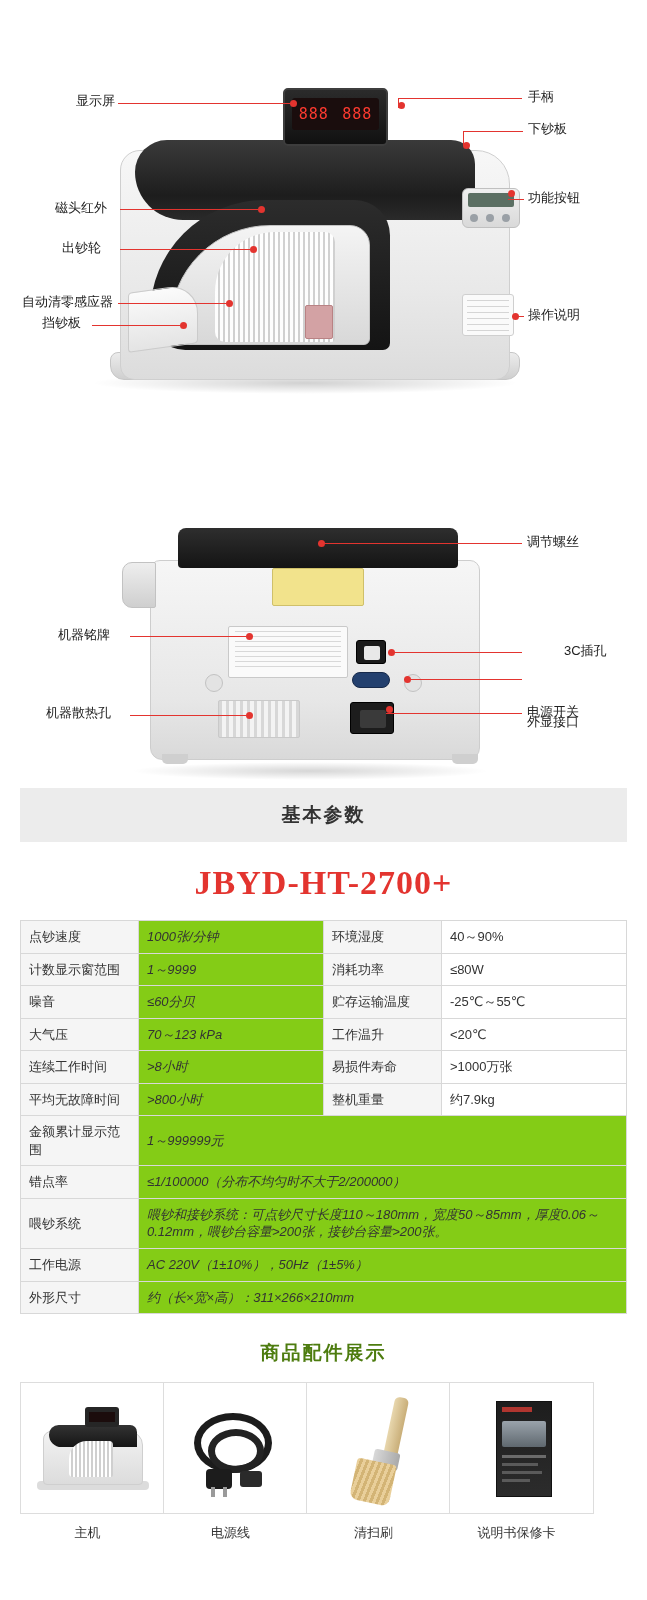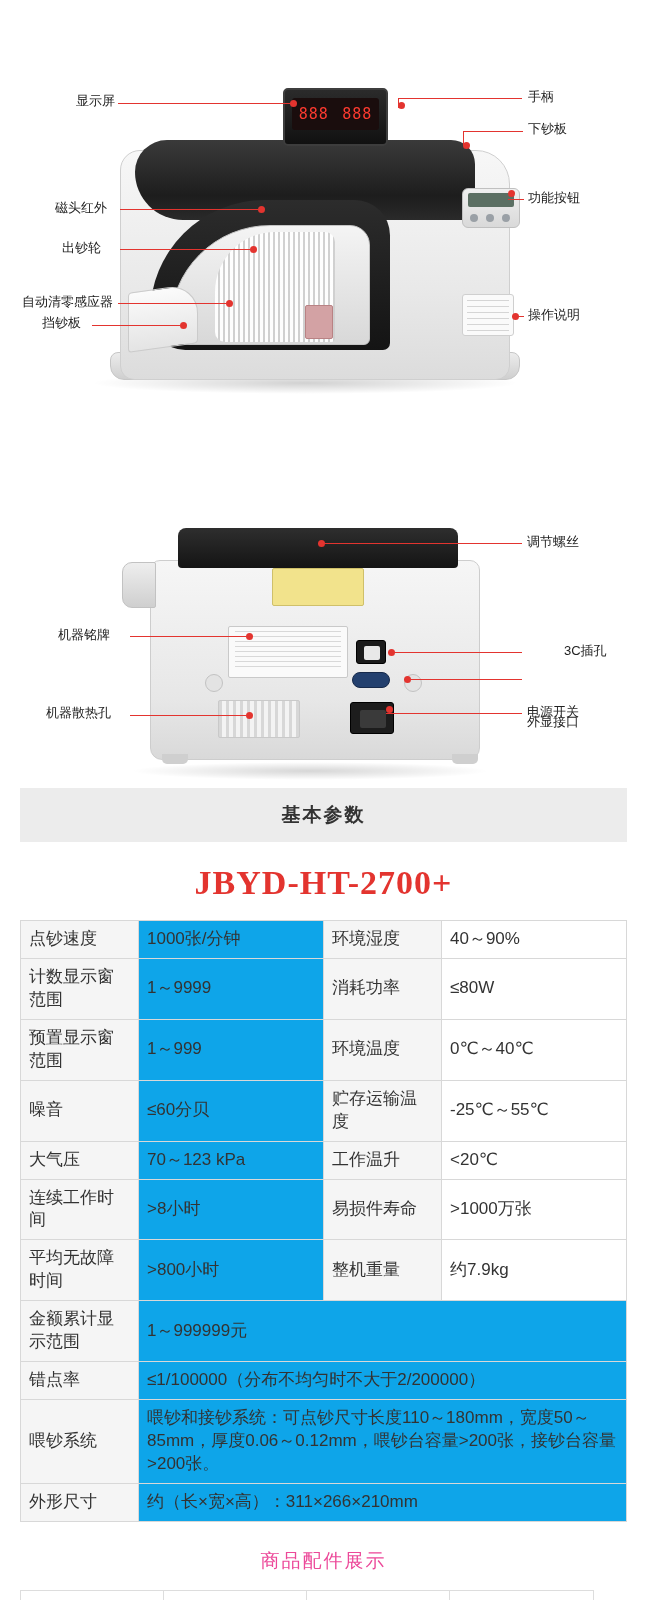--- a/index.html
+++ b/index.html
@@ -195,43 +195,43 @@
     font-size:34px;
     font-weight:bold;
     letter-spacing:1px;
     padding:22px 0 18px 0;
     font-family:"Liberation Serif","DejaVu Serif",serif;
   }
   table.spec {
     width: 607px;
     margin: 0 20px;
     border-collapse: collapse;
-    font-size: 17px;
+    font-size: 13px;
   }
   table.spec td {
     border: 1px solid #d8d8d8;
     padding: 7px 8px;
     line-height:1.35;
     color:#333;
   }
   td.k {
     width: 118px;
     background:#f5f5f5;
     color:#333;
   }
-  td.v { background:#0ea5e9; }
+  td.v { background:#84cc16;font-style:italic; }
   td.k2 { width: 118px; background:#f5f5f5; }
   td.v2 { width: 185px; background:#ffffff; }
 
   
   .acc-title {
     text-align:center;
     font-size:19px;
-    font-weight:normal;
-    color:#ec4899;
+    font-weight:bold;
+    color:#4d7c0f;
     padding:26px 0 16px 0;
     letter-spacing:2px;
   }
   .acc-grid {
     display:flex;
     gap:8px;
     padding: 0 20px 26px 20px;
   }
   .acc-cell { width: 135px; }
   .acc-box {
@@ -412,26 +412,20 @@
         <td class="k2">环境湿度</td>
         <td class="v2">40～90%</td>
       </tr>
       <tr>
         <td class="k">计数显示窗范围</td>
         <td class="v">1～9999</td>
         <td class="k2">消耗功率</td>
         <td class="v2">≤80W</td>
       </tr>
       <tr>
-        <td class="k">预置显示窗范围</td>
-        <td class="v">1～999</td>
-        <td class="k2">环境温度</td>
-        <td class="v2">0℃～40℃</td>
-      </tr>
-      <tr>
         <td class="k">噪音</td>
         <td class="v">≤60分贝</td>
         <td class="k2">贮存运输温度</td>
         <td class="v2">-25℃～55℃</td>
       </tr>
       <tr>
         <td class="k">大气压</td>
         <td class="v">70～123 kPa</td>
         <td class="k2">工作温升</td>
         <td class="v2">&lt;20℃</td>
@@ -452,20 +446,24 @@
         <td class="k">金额累计显示范围</td>
         <td class="v" colspan="3">1～999999元</td>
       </tr>
       <tr>
         <td class="k">错点率</td>
         <td class="v" colspan="3">≤1/100000（分布不均匀时不大于2/200000）</td>
       </tr>
       <tr>
         <td class="k">喂钞系统</td>
         <td class="v" colspan="3">喂钞和接钞系统：可点钞尺寸长度110～180mm，宽度50～85mm，厚度0.06～0.12mm，喂钞台容量&gt;200张，接钞台容量&gt;200张。</td>
+      </tr>
+      <tr>
+        <td class="k">工作电源</td>
+        <td class="v" colspan="3">AC 220V（1±10%），50Hz（1±5%）</td>
       </tr>
       <tr>
         <td class="k">外形尺寸</td>
         <td class="v" colspan="3">约（长×宽×高）：311×266×210mm</td>
       </tr>
     </tbody>
   </table>
 
   <div class="acc-title">商品配件展示</div>
   <div class="acc-grid">

